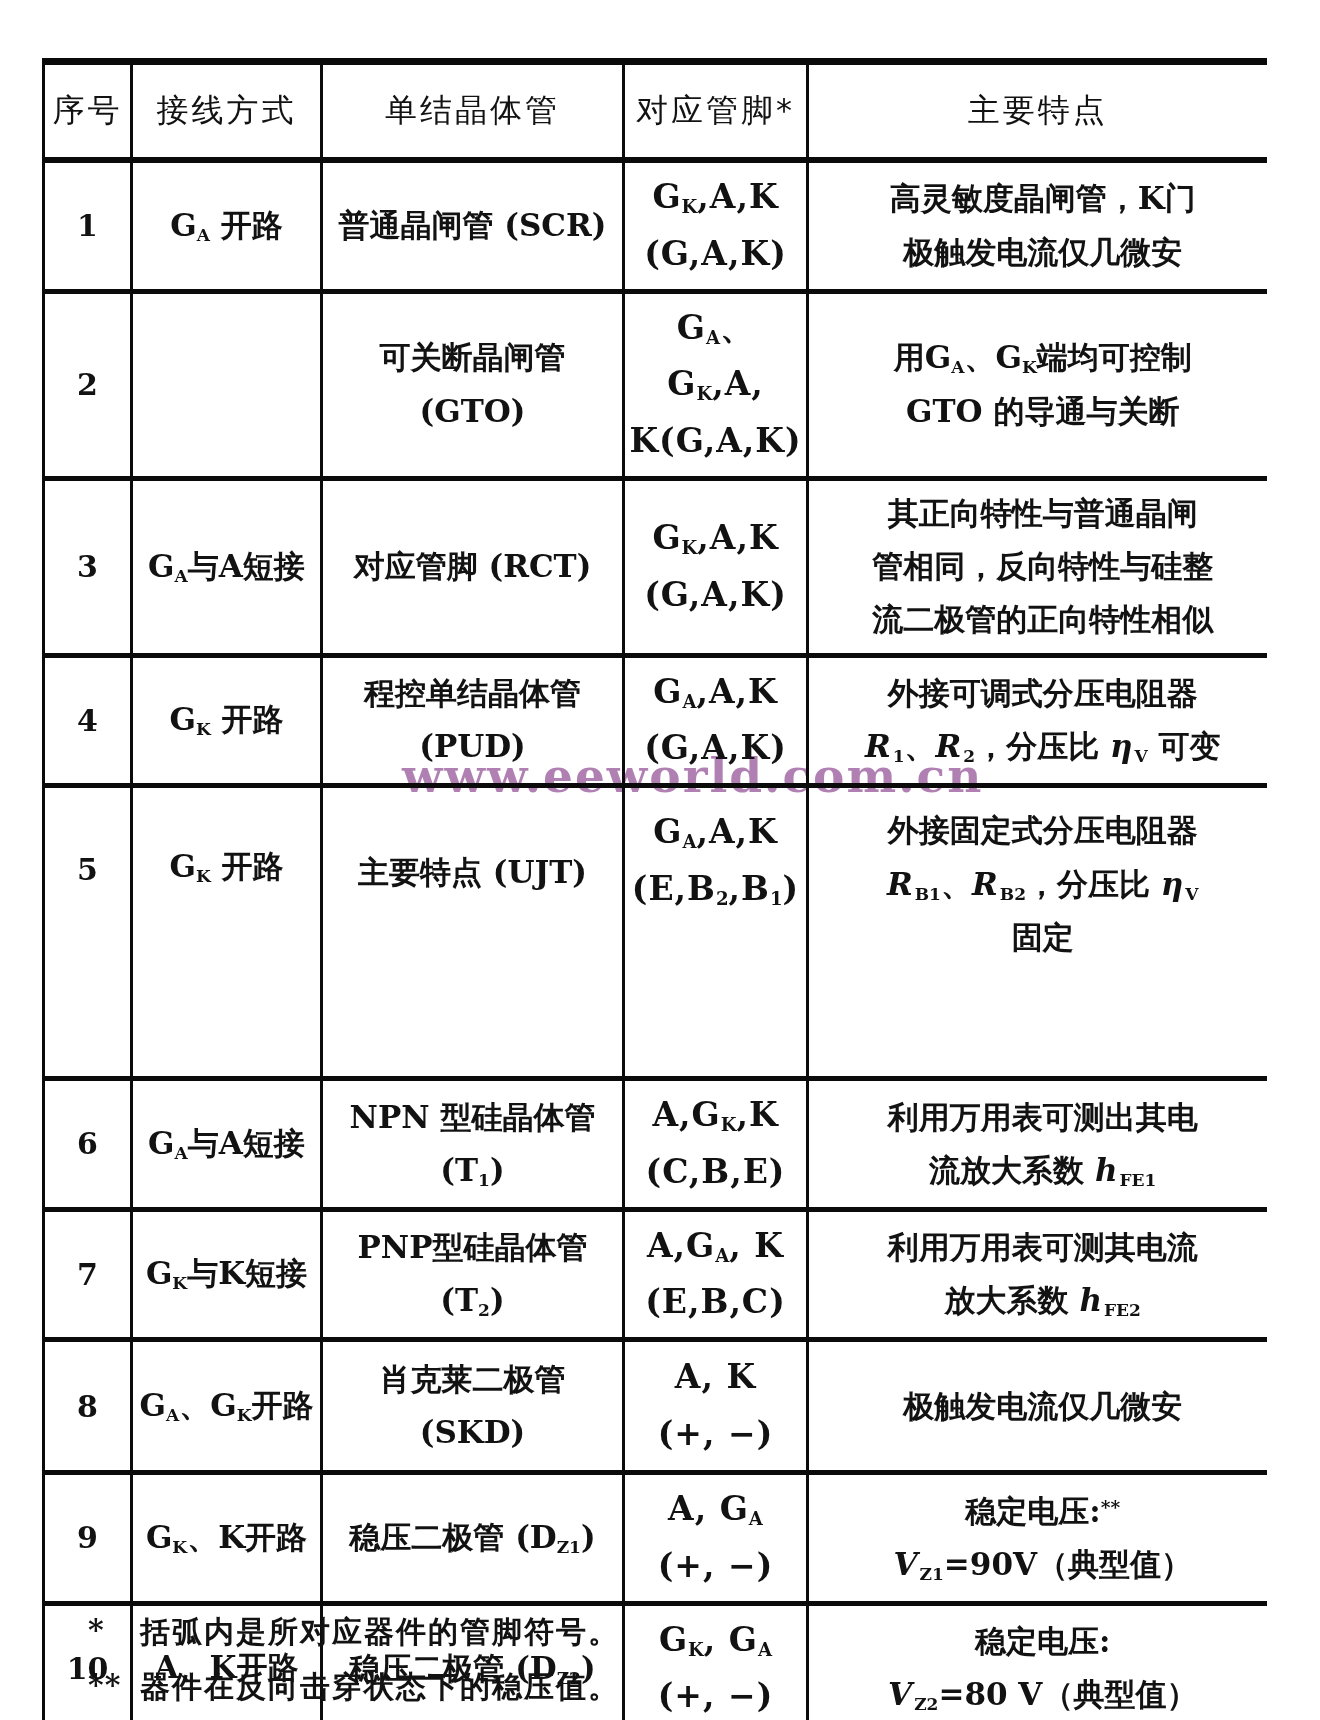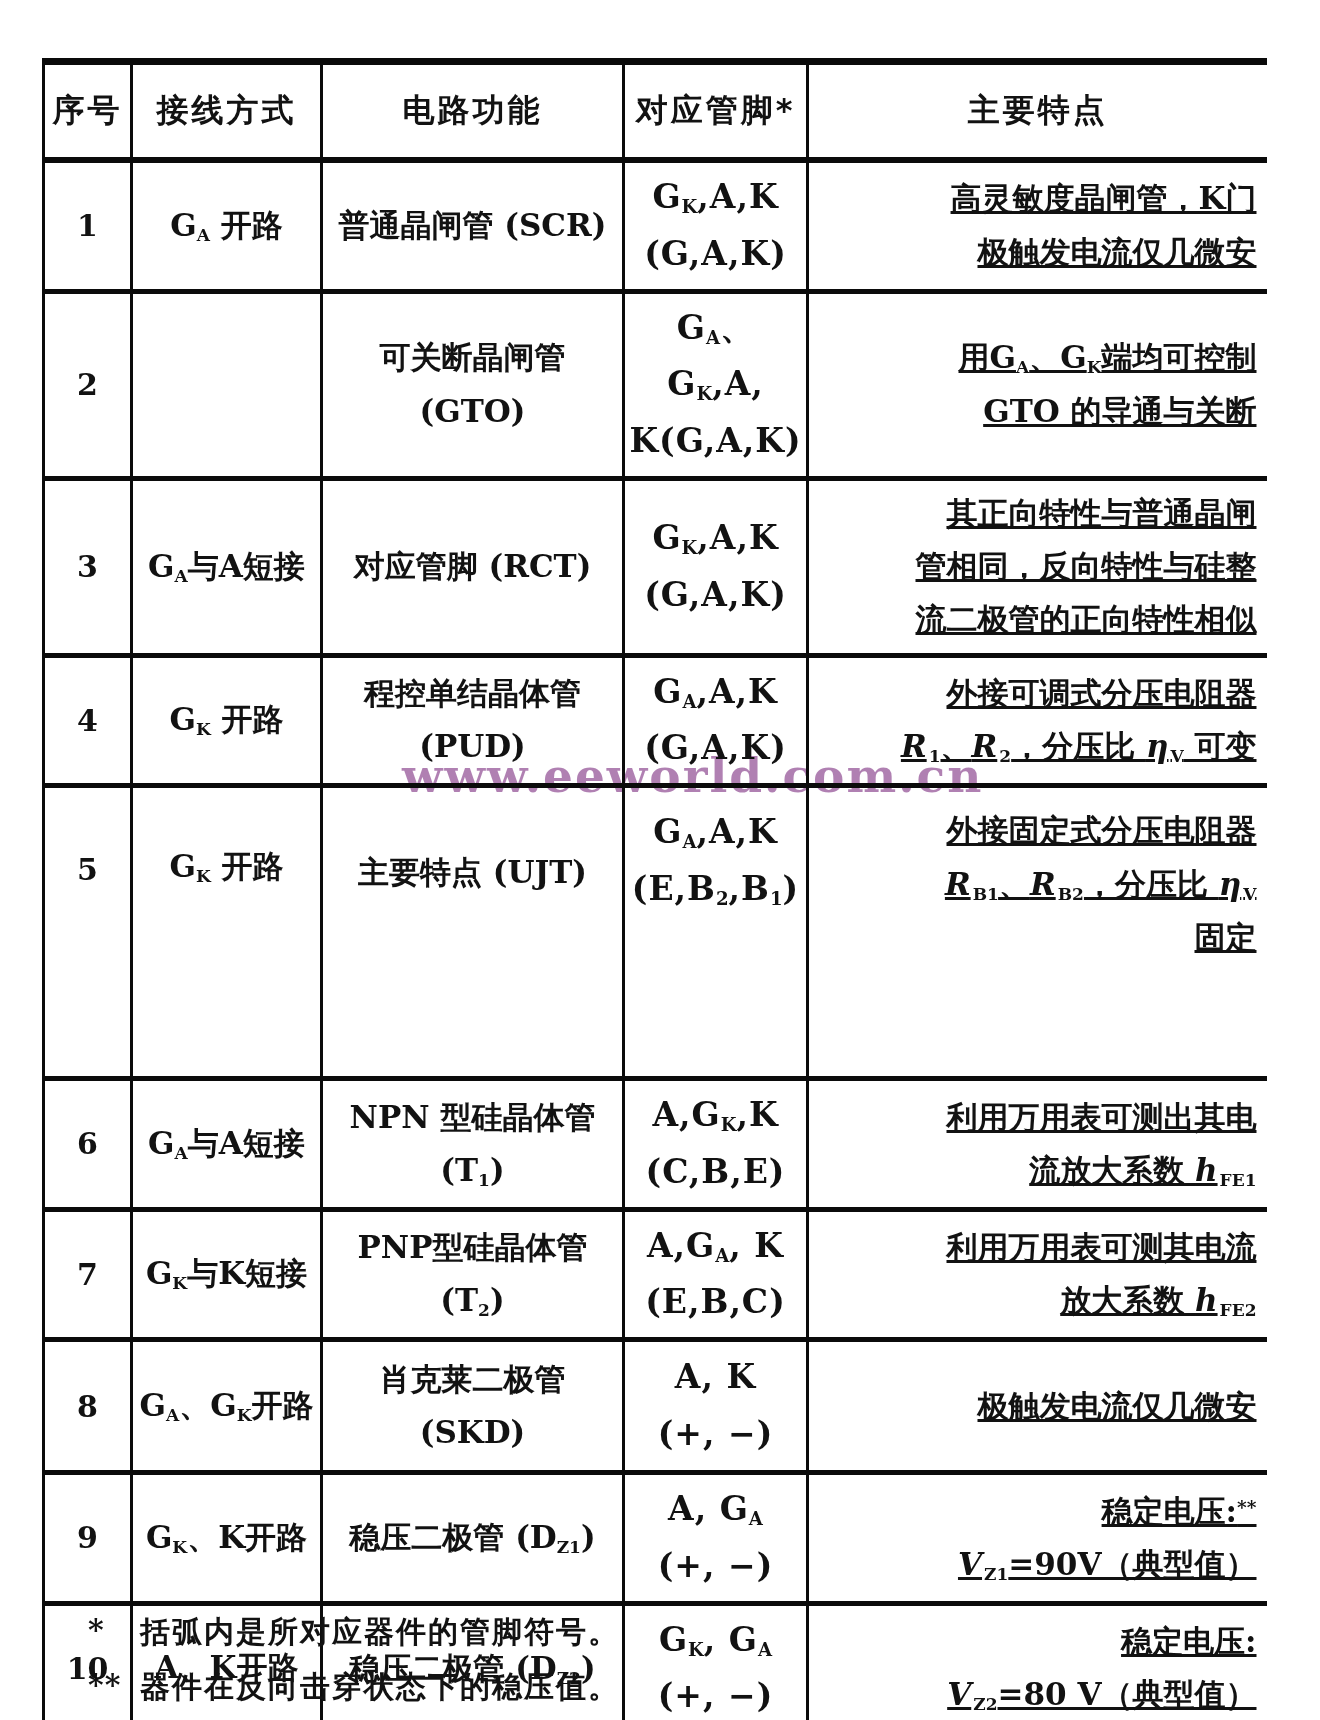--- a/index.html
+++ b/index.html
@@ -32,30 +32,30 @@
     vertical-align:middle;text-align:center;
     padding:6px 4px;
     background:transparent;
   }
   th+th, td+td{border-left:3px solid #0b0b0b;}
   table{border-top:7px solid #0a0a0a;border-left:3px solid #0a0a0a;}
   thead th{border-bottom:6px solid #0a0a0a;}
   tbody tr:last-child td{border-bottom:7px solid #0a0a0a;}
   
   thead th{
-    height:80px;font-size:32px;font-weight:700;letter-spacing:3px;
+    height:80px;font-size:32px;font-weight:400;letter-spacing:3px;
     font-family:"DejaVu Sans",sans-serif;
   }
   td{
     font-size:31px;font-weight:700;
     font-family:"DejaVu Serif","DejaVu Sans",sans-serif;
   }
   td.cell-no{font-size:30px;}
   td.cell-pins{font-size:33px;letter-spacing:1px;}
-  td.cell-features{text-align:right;padding-left:20px;padding-right:10px;text-decoration:underline;}
+  td.cell-features{text-align:center;padding-left:20px;padding-right:10px;}
   .ln{line-height:1.72;}
   sub{font-size:.55em;vertical-align:-.3em;letter-spacing:0;}
   sup{font-size:.6em;vertical-align:.45em;}
   i.m{
     font-family:"DejaVu Serif",serif;font-style:italic;font-weight:700;
     padding-right:2px;
   }
   
   tr.r0 td{height:100px;}
   tr.r1 td{height:99px;}
@@ -93,21 +93,21 @@
       <col class="c-no">
         <col class="c-wiring">
         <col class="c-func">
         <col class="c-pins">
         <col class="c-feat">
     </colgroup>
     <thead>
       <tr>
         <th>序号</th>
         <th>接线方式</th>
-        <th>电路功能</th>
+        <th>单结晶体管</th>
         <th>对应管脚*</th>
         <th>主要特点</th>
       </tr>
     </thead>
     <tbody>
         <tr class="r0">
     <td class="cell-no">1</td>
     <td class="cell-wiring">G<sub>A</sub> 开路</td>
     <td class="cell-function">
             <div class="lines">

